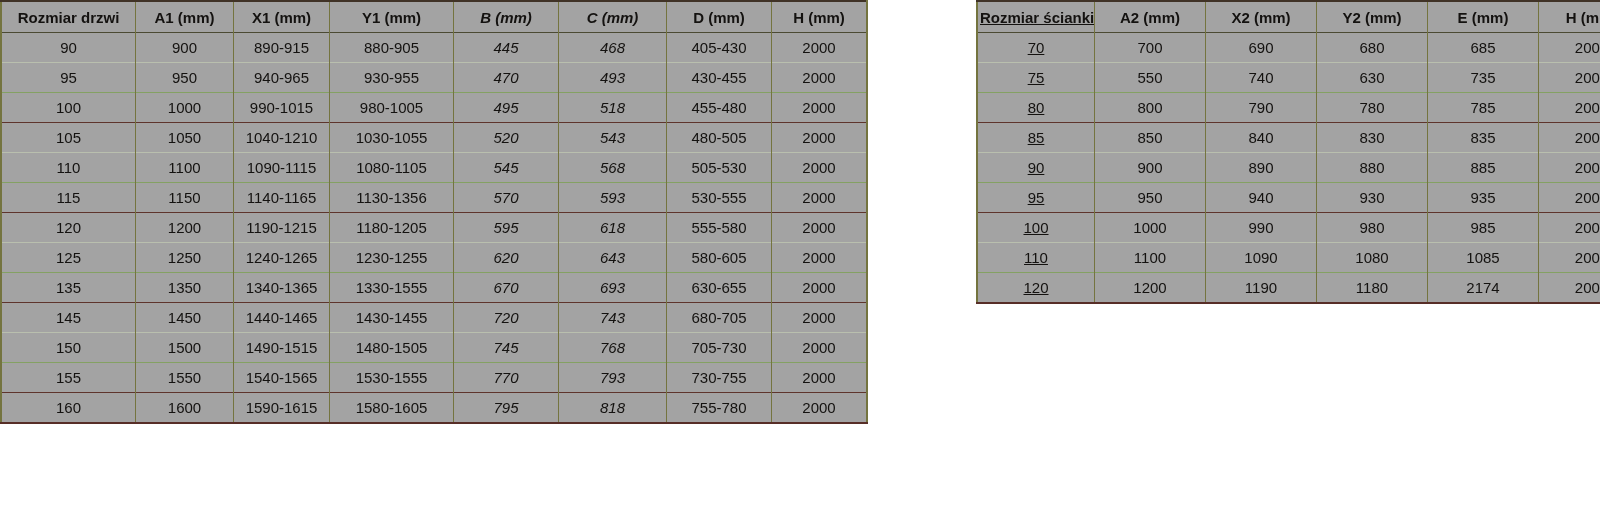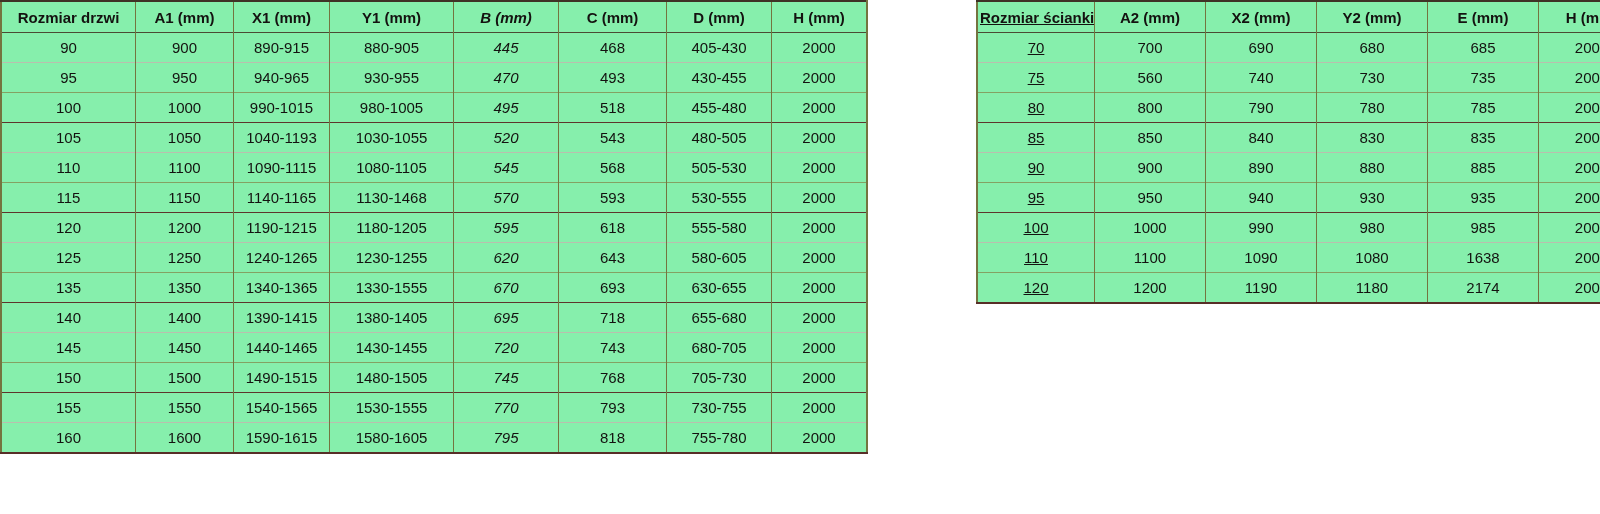--- a/index.html
+++ b/index.html
@@ -13,21 +13,21 @@
     width: 1600px;
     height: 514px;
     display: flex;
     align-items: flex-start;
     background: #ffffff;
     overflow: hidden;
   }
   table.spec {
     border-collapse: collapse;
     table-layout: fixed;
-    background: #86efac;
+    background: #a3a3a3;
     border-top: 2px solid var(--outer-dark, #3f3226);
     border-bottom: 2px solid var(--outer-maroon, #572e27);
     border-left: 2px solid var(--v-border, #74743f);
     border-right: 2px solid var(--v-border, #74743f);
   }
   table.spec th, table.spec td {
     text-align: center;
     vertical-align: middle;
     color: #141210;
     border-left: 1px solid var(--v-border, #74743f);
@@ -56,21 +56,21 @@
   table.spec tbody tr:nth-child(3n+1) { border-top-color: var(--h-maroon, #5e342c); }
   table.spec tbody tr:nth-child(3n)   { border-top-color: var(--h-green, #84a163); }
 
   
   #door-table { width: 839px; margin: 0; }
   #door-table th:nth-child(1), #door-table td:nth-child(1) { width: 129px; }
   #door-table th:nth-child(2), #door-table td:nth-child(2) { width: 93px; }
   #door-table th:nth-child(3), #door-table td:nth-child(3) { width: 91px; }
   #door-table th:nth-child(4), #door-table td:nth-child(4) { width: 119px; }
   #door-table th:nth-child(5), #door-table td:nth-child(5) { width: 100px; font-style: italic; }
-  #door-table th:nth-child(6), #door-table td:nth-child(6) { width: 103px; }
+  #door-table th:nth-child(6), #door-table td:nth-child(6) { width: 103px; font-style: italic; }
   #door-table th:nth-child(7), #door-table td:nth-child(7) { width: 100px; }
   #door-table th:nth-child(8), #door-table td:nth-child(8) { width: 90px; }
 
   
   #wall-table { width: 645px; margin-left: 108px; }
   #wall-table th:nth-child(1), #wall-table td:nth-child(1) { width: 112px; text-decoration: underline; }
   #wall-table th:nth-child(2), #wall-table td:nth-child(2) { width: 106px; }
   #wall-table th:nth-child(3), #wall-table td:nth-child(3) { width: 106px; }
   #wall-table th:nth-child(4), #wall-table td:nth-child(4) { width: 106px; }
   #wall-table th:nth-child(5), #wall-table td:nth-child(5) { width: 106px; }
@@ -120,42 +120,42 @@
           <td>990-1015</td>
           <td>980-1005</td>
           <td>495</td>
           <td>518</td>
           <td>455-480</td>
           <td>2000</td>
         </tr>
         <tr>
           <td>105</td>
           <td>1050</td>
-          <td>1040-1193</td>
+          <td>1040-1210</td>
           <td>1030-1055</td>
           <td>520</td>
           <td>543</td>
           <td>480-505</td>
           <td>2000</td>
         </tr>
         <tr>
           <td>110</td>
           <td>1100</td>
           <td>1090-1115</td>
           <td>1080-1105</td>
           <td>545</td>
           <td>568</td>
           <td>505-530</td>
           <td>2000</td>
         </tr>
         <tr>
           <td>115</td>
           <td>1150</td>
           <td>1140-1165</td>
-          <td>1130-1468</td>
+          <td>1130-1356</td>
           <td>570</td>
           <td>593</td>
           <td>530-555</td>
           <td>2000</td>
         </tr>
         <tr>
           <td>120</td>
           <td>1200</td>
           <td>1190-1215</td>
           <td>1180-1205</td>
@@ -178,30 +178,20 @@
           <td>135</td>
           <td>1350</td>
           <td>1340-1365</td>
           <td>1330-1555</td>
           <td>670</td>
           <td>693</td>
           <td>630-655</td>
           <td>2000</td>
         </tr>
         <tr>
-          <td>140</td>
-          <td>1400</td>
-          <td>1390-1415</td>
-          <td>1380-1405</td>
-          <td>695</td>
-          <td>718</td>
-          <td>655-680</td>
-          <td>2000</td>
-        </tr>
-        <tr>
           <td>145</td>
           <td>1450</td>
           <td>1440-1465</td>
           <td>1430-1455</td>
           <td>720</td>
           <td>743</td>
           <td>680-705</td>
           <td>2000</td>
         </tr>
         <tr>
@@ -251,23 +241,23 @@
         <tr>
           <td>70</td>
           <td>700</td>
           <td>690</td>
           <td>680</td>
           <td>685</td>
           <td>2000</td>
         </tr>
         <tr>
           <td>75</td>
-          <td>560</td>
+          <td>550</td>
           <td>740</td>
-          <td>730</td>
+          <td>630</td>
           <td>735</td>
           <td>2000</td>
         </tr>
         <tr>
           <td>80</td>
           <td>800</td>
           <td>790</td>
           <td>780</td>
           <td>785</td>
           <td>2000</td>
@@ -302,21 +292,21 @@
           <td>990</td>
           <td>980</td>
           <td>985</td>
           <td>2000</td>
         </tr>
         <tr>
           <td>110</td>
           <td>1100</td>
           <td>1090</td>
           <td>1080</td>
-          <td>1638</td>
+          <td>1085</td>
           <td>2000</td>
         </tr>
         <tr>
           <td>120</td>
           <td>1200</td>
           <td>1190</td>
           <td>1180</td>
           <td>2174</td>
           <td>2000</td>
         </tr>

